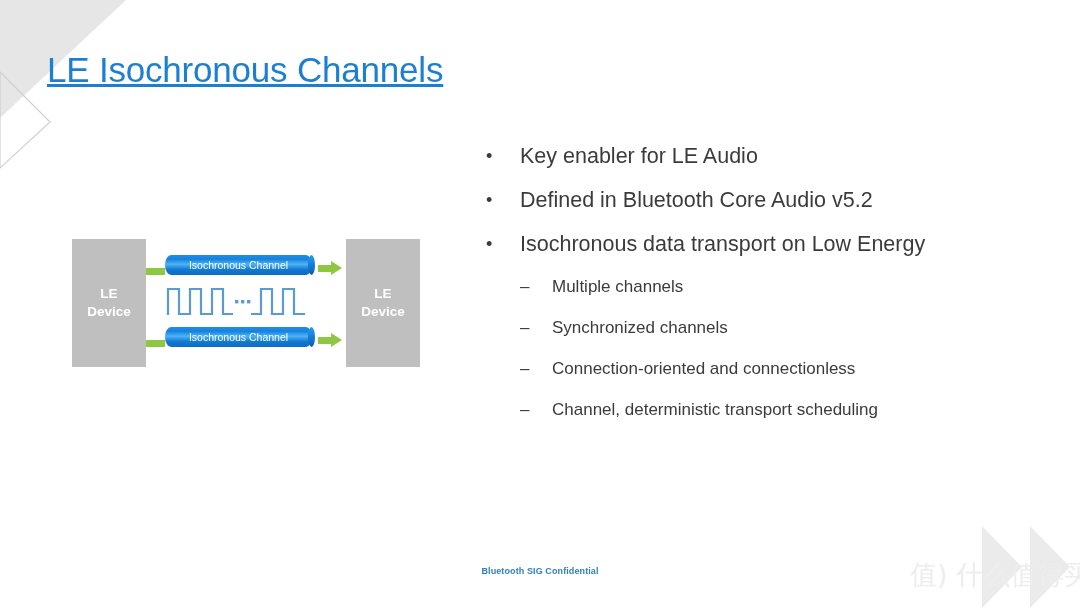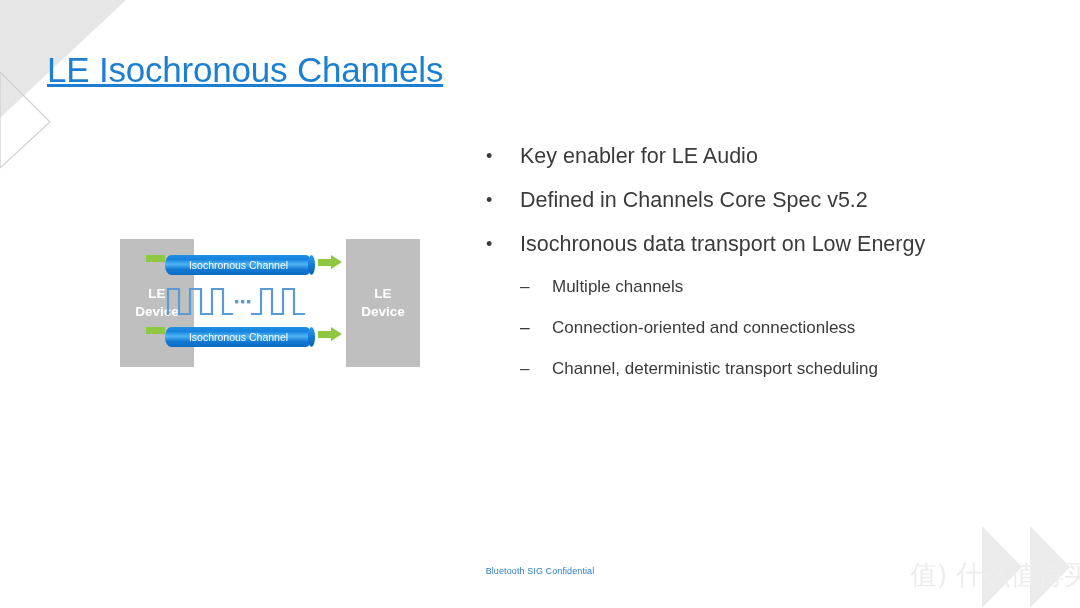--- a/index.html
+++ b/index.html
@@ -60,32 +60,31 @@
     background: #bfbfbf;
     display: flex;
     flex-direction: column;
     align-items: center;
     justify-content: center;
     color: #ffffff;
     font-weight: bold;
     font-size: 13.5px;
     line-height: 18px;
     text-align: center;
-    margin-left: 48px;
   }
   .device-box.left  { left: 0; }
   .device-box.right { right: 0; }
 
   .channel-row {
     position: absolute;
     left: 74px;
     width: 200px;
     height: 20px;
     display: flex;
-    align-items: flex-start;
+    align-items: flex-end;
   }
   .channel-row.top    { top: 16px; }
   .channel-row.bottom { top: 88px; }
 
   .green-stub {
     width: 19px;
     height: 7px;
     background: #8fc642;
     flex: none;
   }
@@ -194,21 +193,21 @@
   }
 
   
   .footer {
     position: absolute;
     left: 0;
     top: 566px;
     width: 1080px;
     text-align: center;
     font-size: 9px;
-    font-weight: normal;
+    font-weight: bold;
     color: #2f7fc4;
     letter-spacing: 0.1px;
   }
 
   
   .watermark {
     position: absolute;
     right: 0;
     bottom: 0;
     width: 180px;
@@ -300,35 +299,36 @@
 
   <div class="bullets">
 
     <div class="b1">
       <span class="marker">•</span>
       <span>Key enabler for LE Audio</span>
     </div>
 
     <div class="b1">
       <span class="marker">•</span>
-      <span>Defined in Channels Core Spec v5.2</span>
+      <span>Defined in Bluetooth Core Audio v5.2</span>
     </div>
 
     <div class="b1">
       <span class="marker">•</span>
       <span>Isochronous data transport on Low Energy</span>
     </div>
 
     <div class="b2">
       <span class="marker">–</span>
       <span>Multiple channels</span>
     </div>
 
     <div class="b2">
       <span class="marker">–</span>
+      <span>Synchronized channels</span>
     </div>
 
     <div class="b2">
       <span class="marker">–</span>
       <span>Connection-oriented and connectionless</span>
     </div>
 
     <div class="b2">
       <span class="marker">–</span>
       <span>Channel, deterministic transport scheduling</span>

